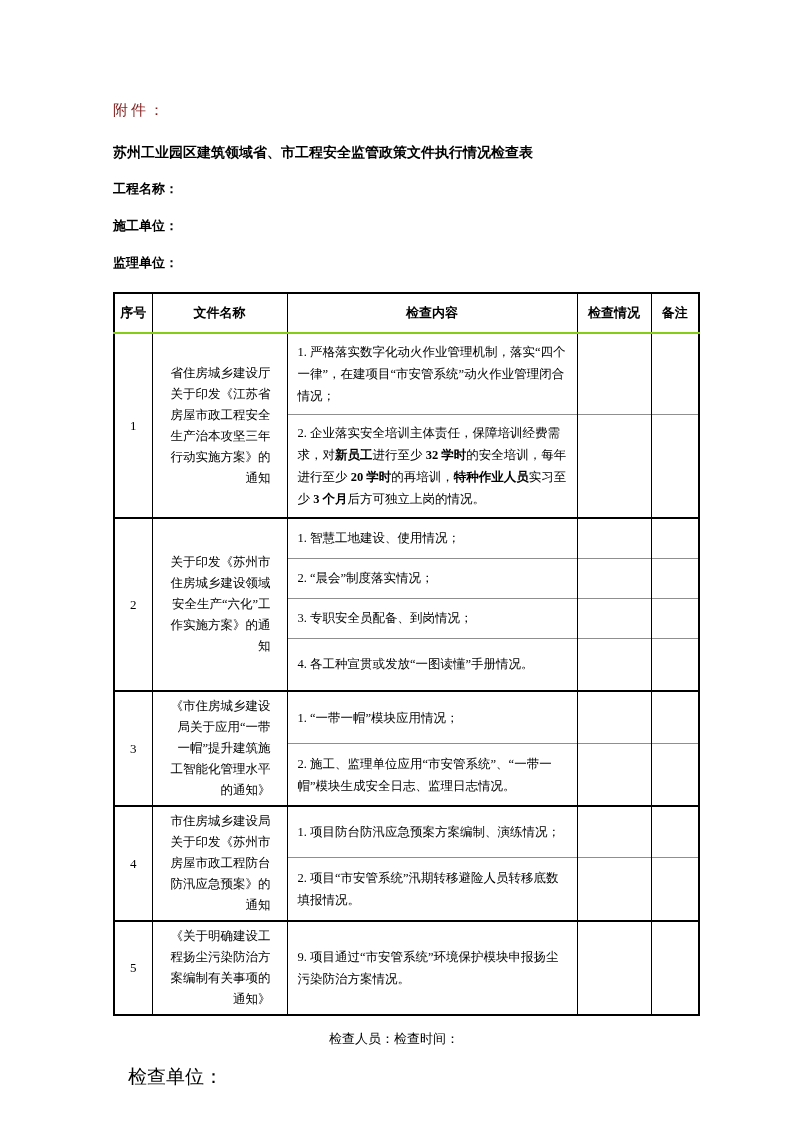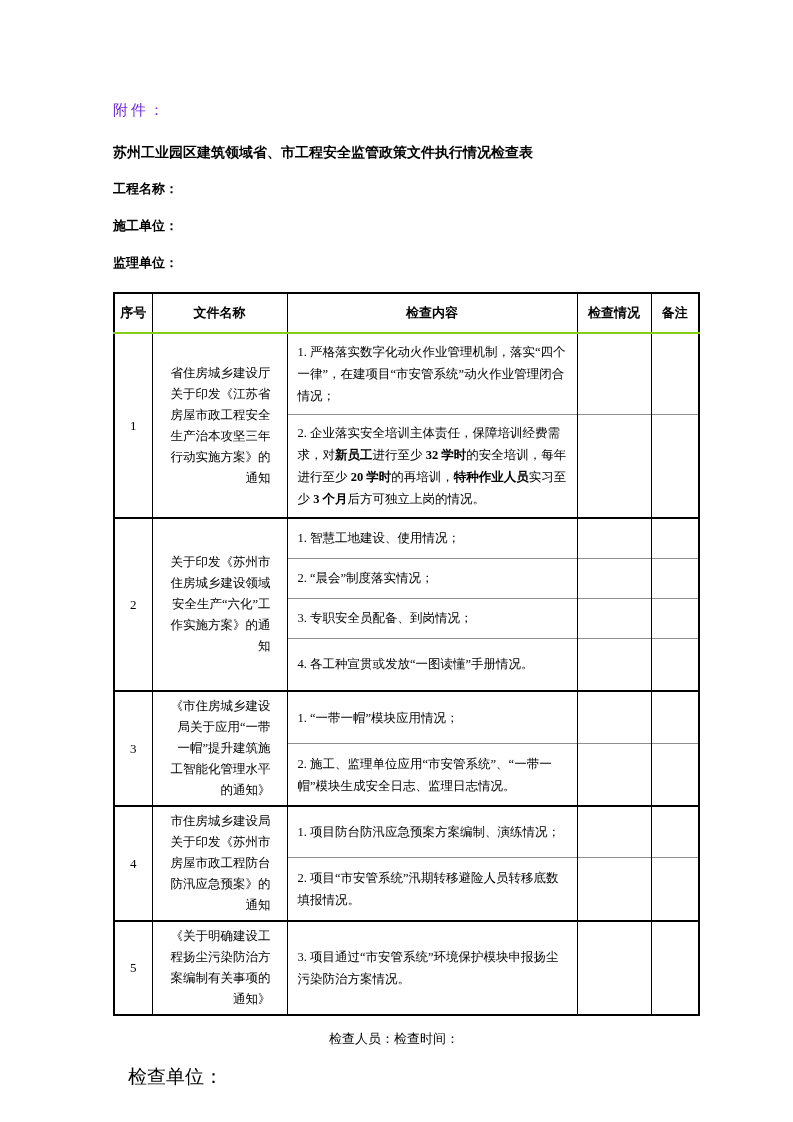--- a/index.html
+++ b/index.html
@@ -13,21 +13,21 @@
   .page {
     position: relative;
     width: 793px; height: 1122px;
     background: #fff;
     padding: 100px 95px 0 113px;
   }
   .attachment {
     font-size: 15px;
     line-height: 20px;
     letter-spacing: 3px;
-    color: #6d28d9;
+    color: #7f1d1d;
   }
   .doc-title {
     margin-top: 20px;
     width: 585px;
     font-family: "Liberation Sans", "DejaVu Sans", sans-serif;
     font-size: 14px;
     font-weight: 700;
     line-height: 24px;
     white-space: nowrap;
   }
@@ -188,21 +188,21 @@
       </tr>
       <tr class="sub-item rh60">
         <td class="content-cell">2. 项目“市安管系统”汛期转移避险人员转移底数填报情况。</td>
         <td></td>
         <td></td>
       </tr>
 
       <tr class="group-start rh84">
         <td class="no-cell">5</td>
         <td class="doc-cell">《关于明确建设工程扬尘污染防治方案编制有关事项的通知》</td>
-        <td class="content-cell">3. 项目通过“市安管系统”环境保护模块申报扬尘污染防治方案情况。</td>
+        <td class="content-cell">9. 项目通过“市安管系统”环境保护模块申报扬尘污染防治方案情况。</td>
         <td></td>
         <td></td>
       </tr>
     </tbody>
   </table>
 
   <div class="footer-row">
     <span>检查人员：</span>
     <span>检查时间：</span>
   </div>

